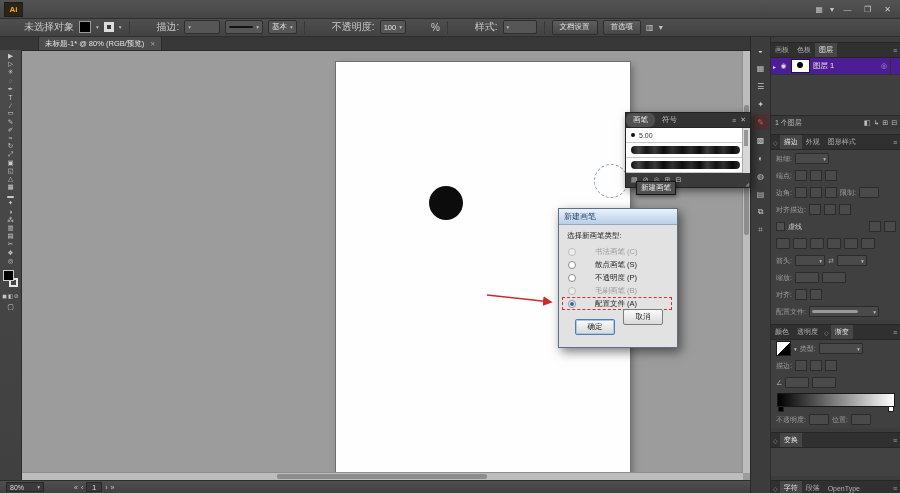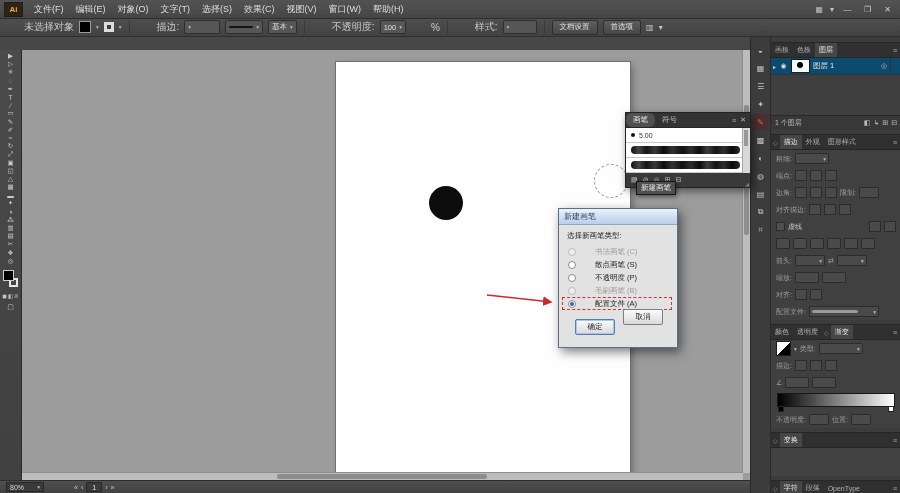--- a/index.html
+++ b/index.html
@@ -99,21 +99,21 @@
   #panels{position:absolute;left:19px;top:0;width:131px;height:457px;border-left:1px solid #2b2b2b;display:flex;flex-direction:column;
           padding-top:6px;box-sizing:border-box;}
   .ptabs{height:14px;background:#303030;display:flex;align-items:center;border-top:1px solid #262626;border-bottom:1px solid #262626;flex:none;}
   .ptab{padding:0 4px;font-size:7px;color:#b0b0b0;height:100%;display:flex;align-items:center;white-space:nowrap;}
   .ptab.active{background:#464646;color:#e9e9e9;}
   .pexp{font-size:6px;color:#9a9a9a;padding:0 2px;}
   .pmenu{margin-left:auto;padding-right:4px;font-size:7px;color:#a8a8a8;}
   .pbody{background:#404040;}
   .pgroup{margin-bottom:4px;}
   
-  .layer-row{height:16px;background:#0c4a6e;display:flex;align-items:center;border-bottom:1px solid #30343a;gap:3px;padding:0 2px;}
+  .layer-row{height:16px;background:#4c1d95;display:flex;align-items:center;border-bottom:1px solid #30343a;gap:3px;padding:0 2px;}
   .layer-expand{font-size:6px;color:#cfcfcf;}
   .eye{font-size:7px;color:#dedede;width:9px;text-align:center;}
   .layer-thumb{width:17px;height:12px;background:#fff;border:1px solid #1d1d1d;position:relative;flex:none;}
   .layer-thumb::after{content:"";position:absolute;left:5px;top:2px;width:6px;height:6px;border-radius:50%;background:#000;}
   .layer-name{font-size:7.5px;color:#e8e8e8;white-space:nowrap;}
   .layer-target{margin-left:auto;font-size:7px;color:#b5b5b5;}
   .layer-col{width:8px;align-self:stretch;border-left:1px solid #303030;}
   .layers-space{height:40px;background:#3f3f3f;}
   .pfooter{height:14px;background:#383838;border-top:1px solid #292929;display:flex;align-items:center;padding:0 4px;gap:3px;}
   .pfoot-text{font-size:7px;color:#bdbdbd;white-space:nowrap;}
@@ -147,41 +147,20 @@
   
   #annot{position:absolute;left:0;top:0;width:900px;height:493px;z-index:45;pointer-events:none;}
 </style>
 </head>
 <body>
 
 <div id="app">
 
   <header id="menubar">
     <div class="logo">Ai</div>
-    <nav class="menus">
-
-        <span class="menu-item">文件(F)</span>
-
-        <span class="menu-item">编辑(E)</span>
-
-        <span class="menu-item">对象(O)</span>
-
-        <span class="menu-item">文字(T)</span>
-
-        <span class="menu-item">选择(S)</span>
-
-        <span class="menu-item">效果(C)</span>
-
-        <span class="menu-item">视图(V)</span>
-
-        <span class="menu-item">窗口(W)</span>
-
-        <span class="menu-item">帮助(H)</span>
-
-    </nav>
     <div class="mb-right">
 
         <span class="mb-icon">▦</span>
 
         <span class="mb-icon">▾</span>
 
       <span class="win-ctl">—</span>
       <span class="win-ctl">❐</span>
       <span class="win-ctl">✕</span>
     </div>
@@ -221,20 +200,26 @@
     <span class="cb-sep"></span>
     <span class="cb-btn">文档设置</span>
     <span class="cb-btn">首选项</span>
 
       <span class="mb-icon">▥</span>
 
       <span class="mb-icon">▾</span>
 
   </div>
 
+  <div id="doctabs">
+    <div class="doc-tab">
+      <span>未标题-1* @ 80% (RGB/预览)</span>
+      <span class="tab-close">✕</span>
+    </div>
+  </div>
 
   <div id="toolbar">
 
       <span class="tool">▶</span>
 
       <span class="tool">▷</span>
 
       <span class="tool">✳</span>
 
       <span class="tool">◌</span>

